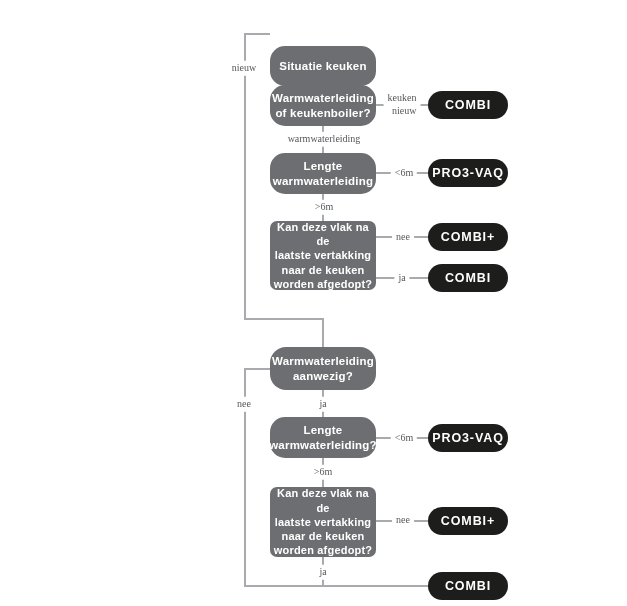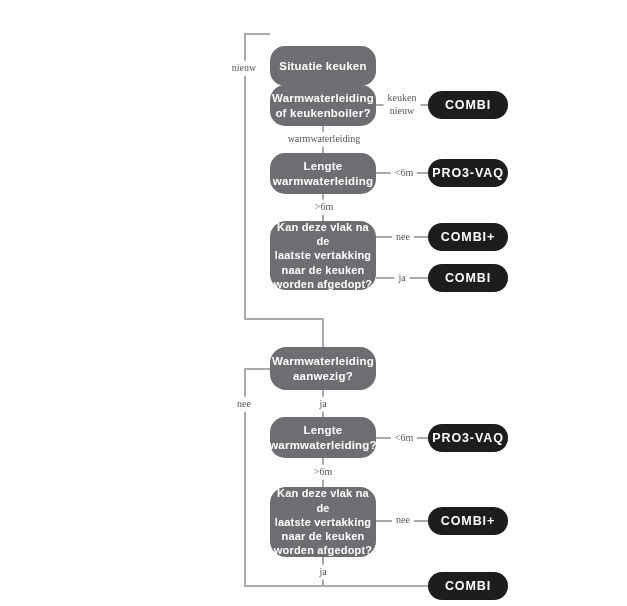--- a/index.html
+++ b/index.html
@@ -6,36 +6,36 @@
   #canvas {
     position:relative; width:627px; height:606px; background:#ffffff;
     font-family:"Liberation Sans", sans-serif; overflow:hidden;
   }
   .node {
     position:absolute; background:#6d6e71; color:#ffffff;
     display:flex; flex-direction:column; align-items:center; justify-content:center;
     text-align:center; font-weight:bold; font-size:11.5px; line-height:1.22;
     letter-spacing:0.2px; border-radius:15px;
   }
-  .node-lg { border-radius:16px; font-size:11px; line-height:1.3; }
+  .node-lg { border-radius:7px; font-size:11px; line-height:1.3; }
   .node span { display:block; }
   .pill {
     position:absolute; left:428px; width:80px; height:28px;
     background:#1d1d1b; color:#ffffff; border-radius:14px;
     display:flex; align-items:center; justify-content:center;
     font-weight:bold; font-size:12.5px; letter-spacing:0.9px;
   }
   .hline { position:absolute; height:1.5px; background:#a8aaad; }
   .vline { position:absolute; width:1.5px; background:#a8aaad; }
   .elabel {
     position:absolute; transform:translate(-50%,-50%);
     background:#ffffff; color:#55575a; font-size:10px; line-height:1.25;
     padding:1px 4px; text-align:center; white-space:nowrap;font-family:Liberation Serif, serif;
   }
-  .elabel span { display:block; }
+  .elabel span { display:block;text-align:right; }
 </style>
 </head>
 <body>
 
 <div id="canvas">
 
   <div class="hline" style="left:244px; top:33px;  width:26px;"></div>
   <div class="vline" style="left:244px; top:33px;  height:285px;"></div>
   <div class="hline" style="left:244px; top:318px; width:79px;"></div>
   <div class="vline" style="left:322px; top:318px; height:29px;"></div>

